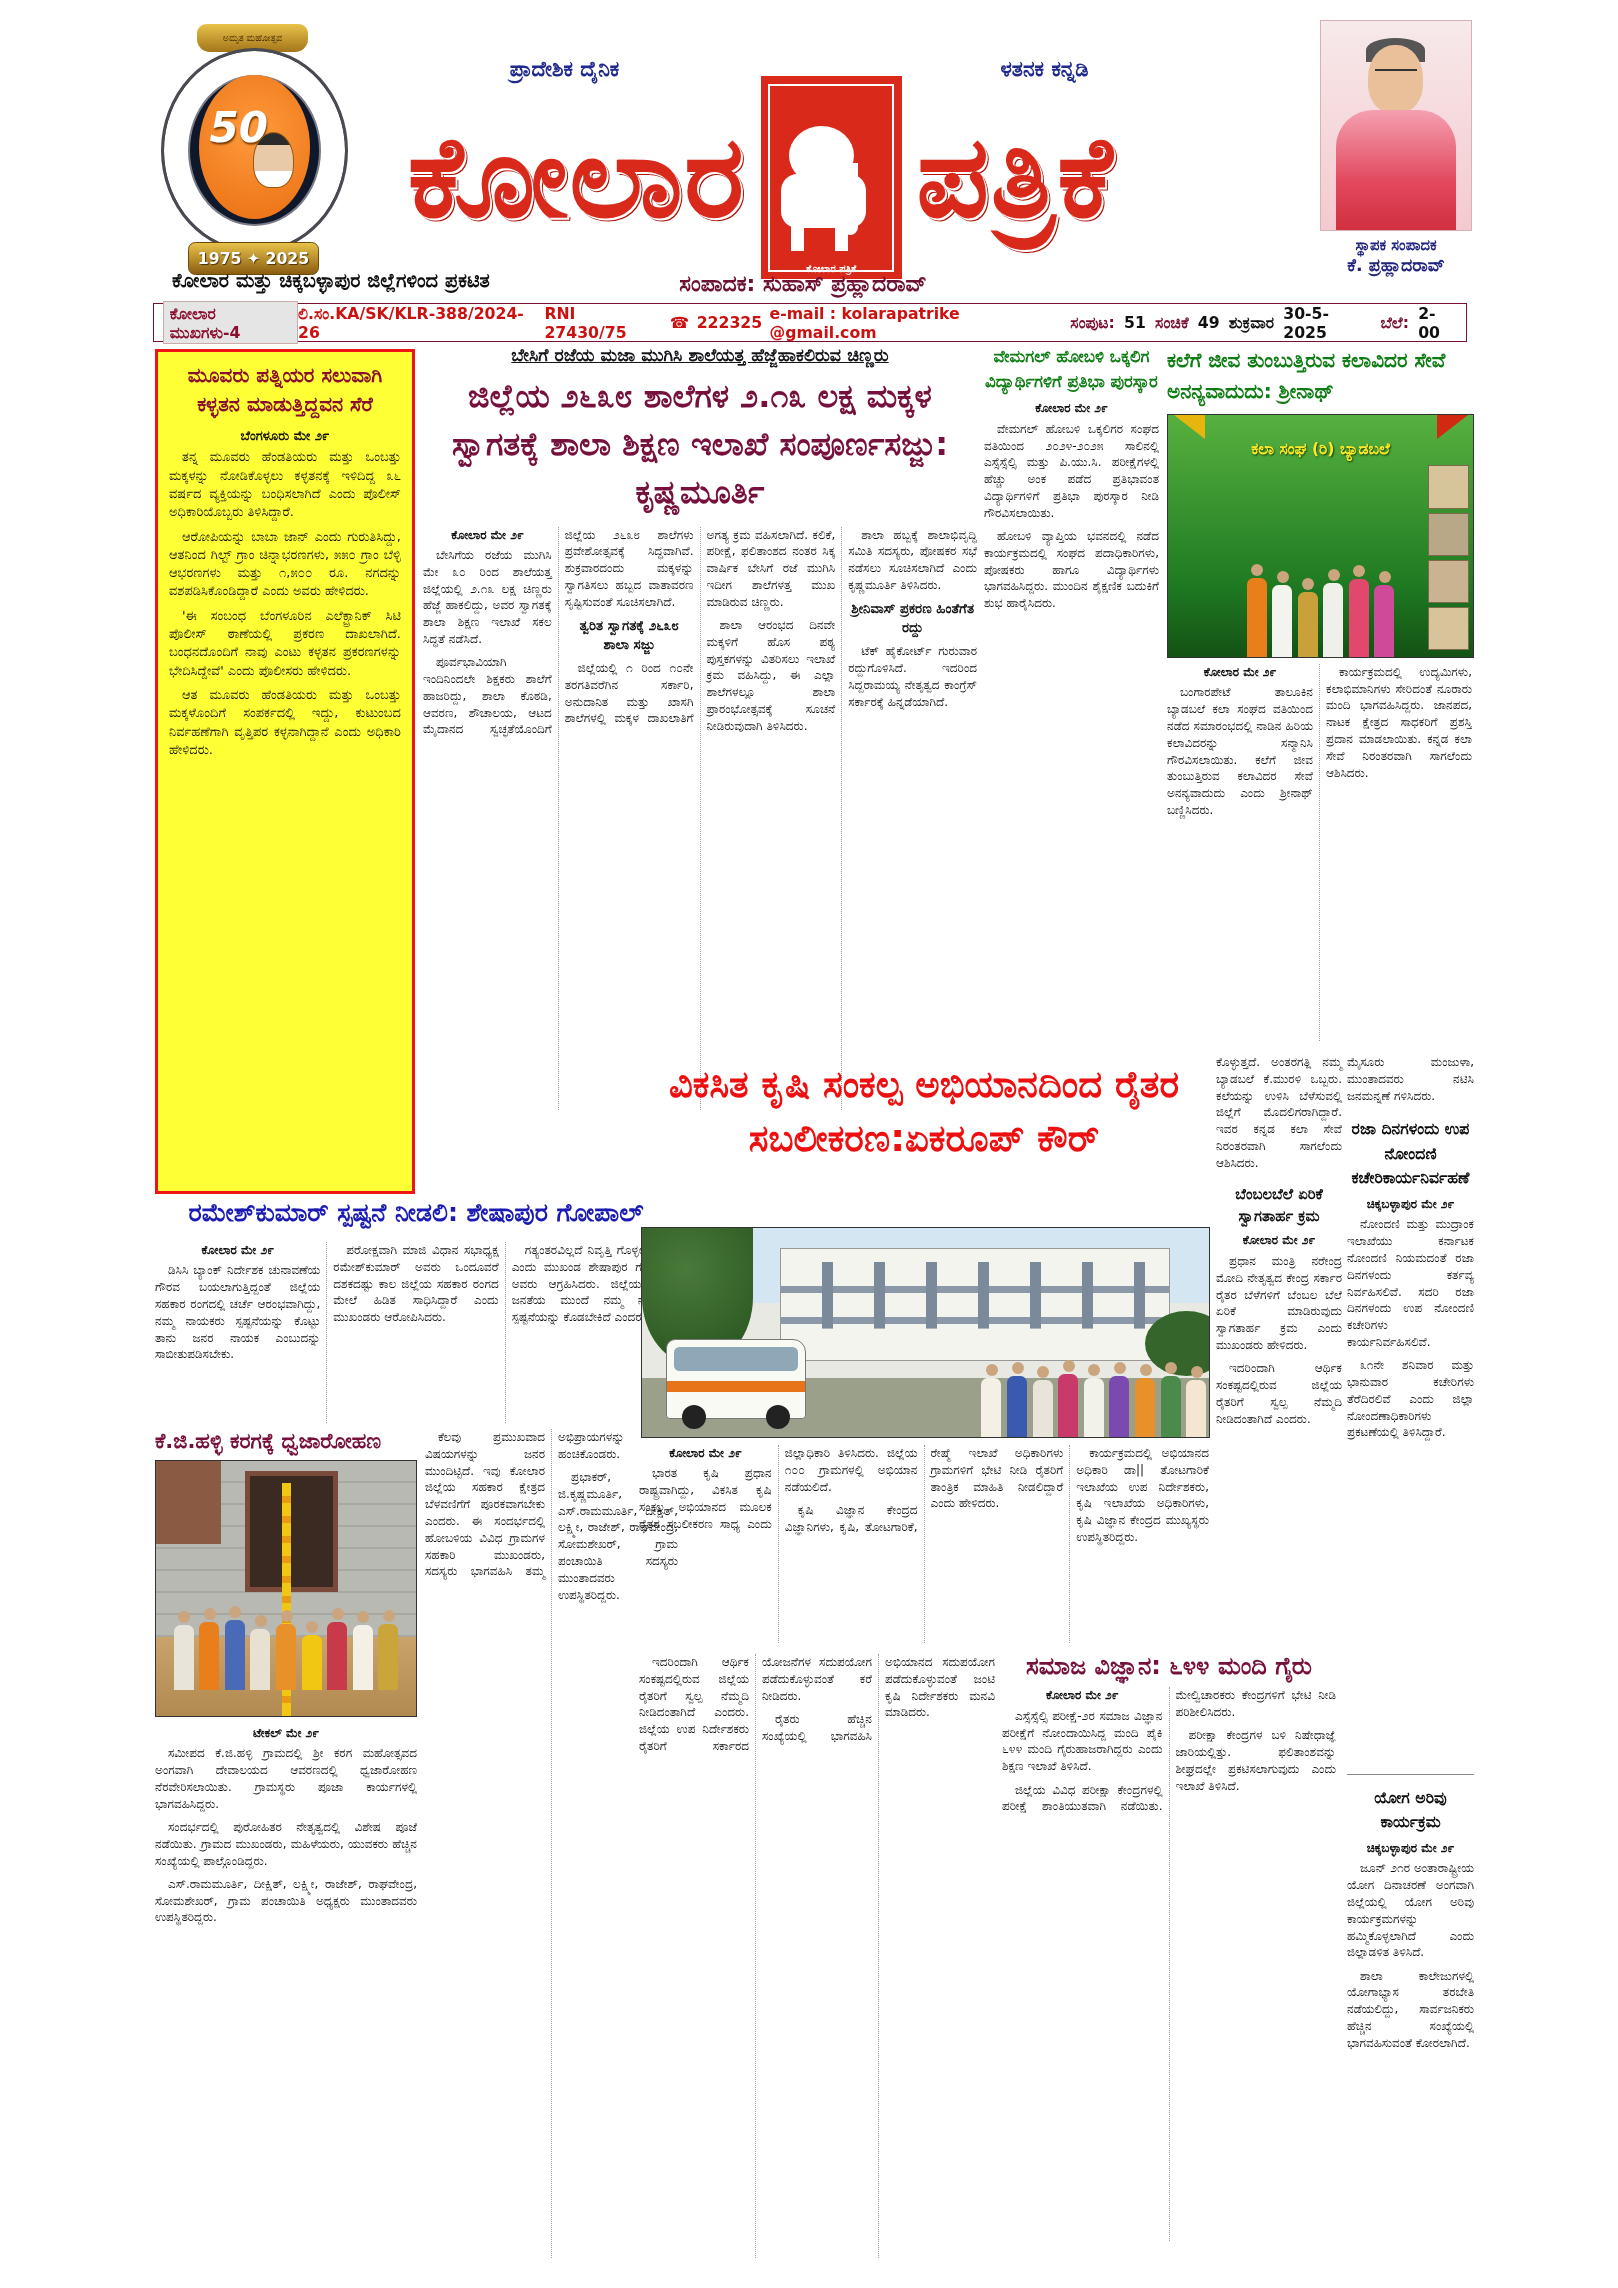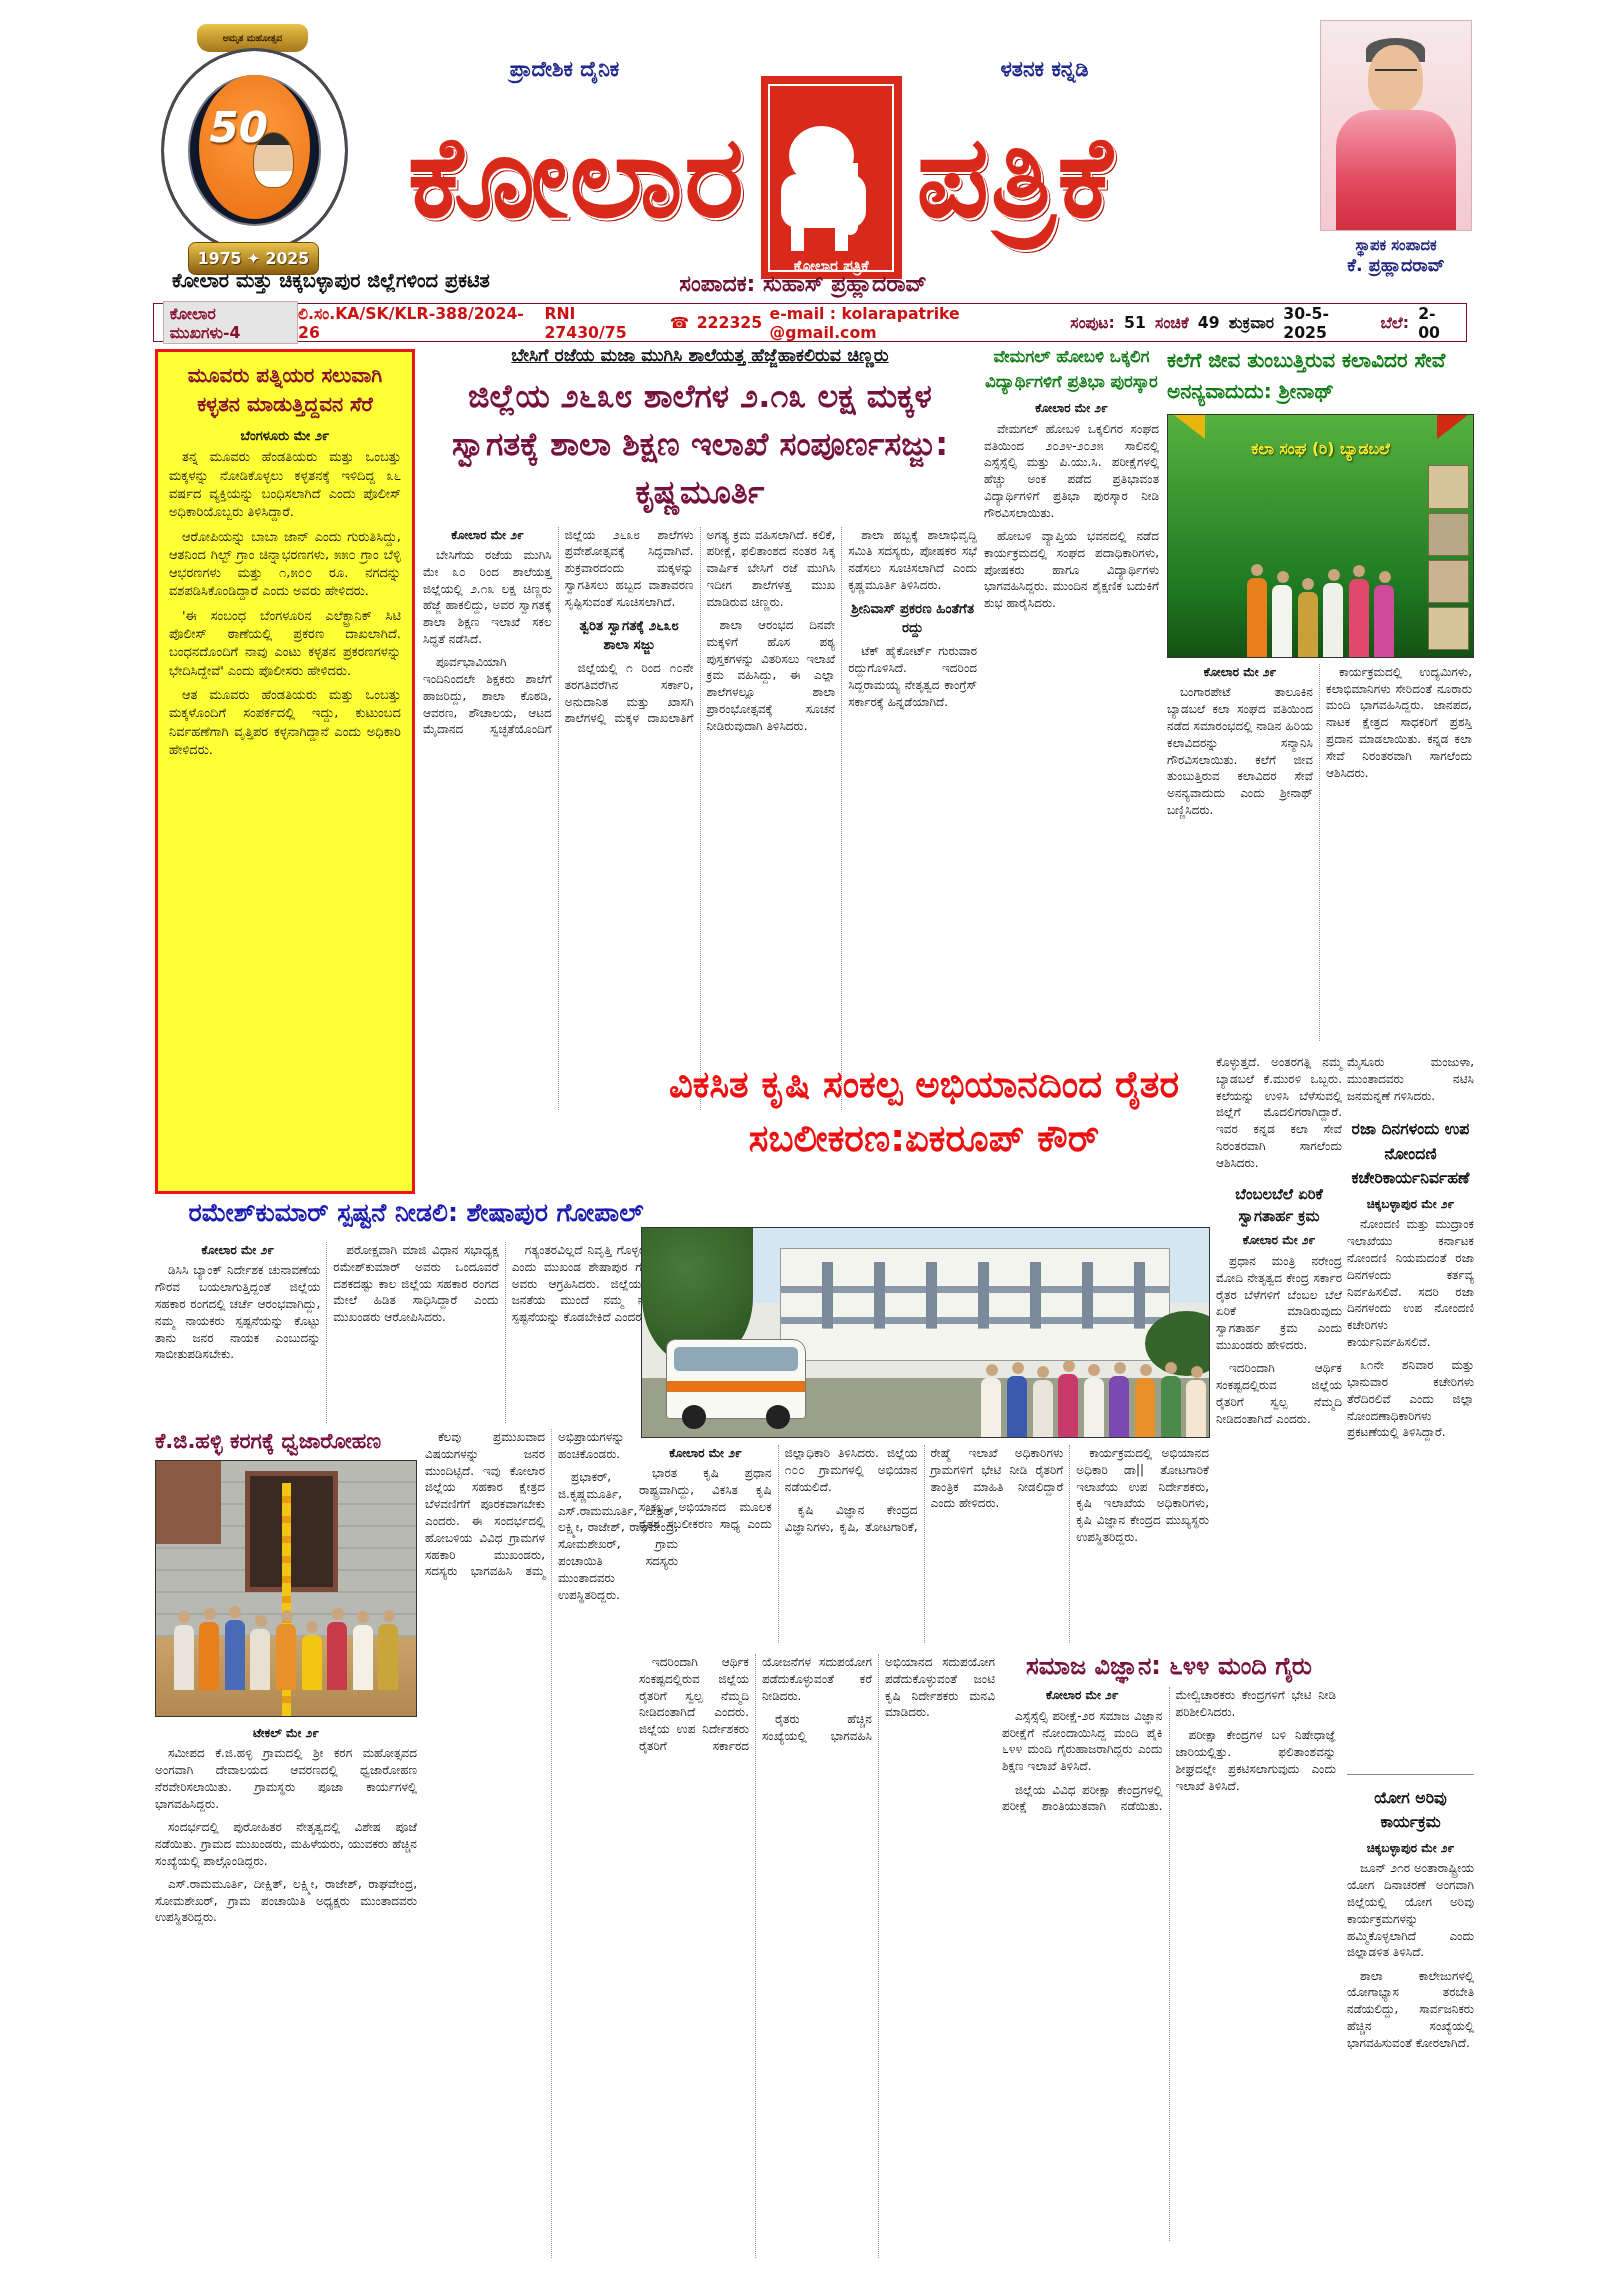--- a/index.html
+++ b/index.html
@@ -3,21 +3,21 @@
 <meta charset="utf-8">
 <style>
   html,body{margin:0;padding:0;background:#fff;}
   .page{position:relative;width:1619px;height:2289px;background:#fff;
         font-family:"DejaVu Sans","Liberation Sans",sans-serif;color:#111;overflow:hidden;}
   .abs{position:absolute;}
 
   
   #logo{left:155px;top:24px;width:196px;height:260px;}
   .logo-ribbon{position:absolute;left:42px;top:0;width:111px;height:28px;background:linear-gradient(#e8c24a,#a4751a);
-               border-radius:9.2px 9.2px 13px 13px;color:#3a2300;font-size:9.2px;font-weight:bold;
+               border-radius:9.2px 9.2px 13px 13px;color:#3a2300;font-size:9.2px;font-weight:normal;
                display:flex;align-items:center;justify-content:center;}
   .logo-circle{position:absolute;left:5.5px;top:24px;width:181px;height:199px;border-radius:50%;
                background:#0f172a;border:3.7px solid #4a4a52;box-shadow:inset 0 0 0 24px #fff,inset 0 0 0 26px #7c7c88;}
   .logo-inner{position:absolute;left:35px;top:24px;width:111px;height:144px;border-radius:50%;
               background:radial-gradient(circle at 50% 40%,#ff9a3c,#e96f12);}
   .logo-50{position:absolute;left:11px;top:28px;font-size:42px;font-weight:bold;color:#fff;font-style:italic;
            text-shadow:0.9px 1.8px 1.8px #7a3a00;}
   .logo-face{position:absolute;left:54px;top:57px;width:39px;height:54px;border-radius:50% 50% 40% 40%;
              background:linear-gradient(#2b2b2b 22%,#e8c9a8 23% 70%,#fff 71%);border:0.9px solid #9a5a10;}
   .logo-years{position:absolute;left:33px;top:218px;width:129px;height:31px;background:linear-gradient(#e8c24a,#8a5d10);
@@ -29,21 +29,21 @@
   #title-row{left:332px;top:63px;width:858px;height:229px;display:flex;align-items:center;justify-content:center;gap:14.8px;}
   .title-word{font-size:113px;font-weight:bold;color:#d8291a;line-height:1;letter-spacing:1.8px;
               text-shadow:1.8px 1.8px 0 #fff,2.8px 2.8px 0 #b01208;}
   #emblem{width:137px;height:199px;background:#d8291a;border:2.8px solid #d8291a;position:relative;flex:0 0 auto;}
   #emblem .inner{position:absolute;inset:5.5px;border:2.8px solid #fff;}
   #emblem .e-head{position:absolute;left:26px;top:48px;width:65px;height:59px;border-radius:50%;background:#fff;}
   #emblem .e-trunk{position:absolute;left:79px;top:85px;width:16.6px;height:72px;border-radius:0 0 11px 11px;background:#fff;}
   #emblem .e-body{position:absolute;left:18.5px;top:96px;width:85px;height:54px;border-radius:16.6px;background:#fff;}
   #emblem .e-leg1{position:absolute;left:28px;top:142px;width:13px;height:31px;background:#fff;}
   #emblem .e-leg2{position:absolute;left:72px;top:142px;width:13px;height:31px;background:#fff;}
-  #emblem .e-text{position:absolute;left:0;bottom:1.8px;width:100%;text-align:center;color:#fff;font-size:15px;font-weight:bold;}
+  #emblem .e-text{position:absolute;left:0;bottom:1.8px;width:100%;text-align:center;color:#fff;font-size:10px;font-weight:bold;}
   #published-line{left:172px;top:269px;width:517px;font-size:19.4px;font-weight:bold;color:#101010;}
   #editor-line{left:517px;top:271px;width:572px;text-align:center;font-size:22px;font-weight:bold;color:#6d1132;}
   #founder{left:1314px;top:20px;width:164px;height:277px;text-align:center;}
   .founder-photo{position:relative;width:150px;height:209px;margin:0 auto;background:linear-gradient(#f7e9ea,#f4c9cf);overflow:hidden;border:0.9px solid #d8b0b8;}
   .f-head{position:absolute;left:47px;top:24px;width:55px;height:68px;border-radius:48% 48% 42% 42%;background:#e9c09a;}
   .f-hair{position:absolute;left:45px;top:16.6px;width:59px;height:24px;border-radius:50% 50% 0 0;background:#555;}
   .f-glasses{position:absolute;left:54px;top:48px;width:42px;height:9.2px;border-top:2.8px solid #333;}
   .f-shirt{position:absolute;left:14.8px;top:89px;width:120px;height:120px;border-radius:37px 37px 0 0;
            background:linear-gradient(#f4a0b0,#e2485e 60%,#d0303f);}
   .founder-label{font-size:14.8px;font-weight:bold;color:#20247e;line-height:1.35;margin-top:3.7px;}

